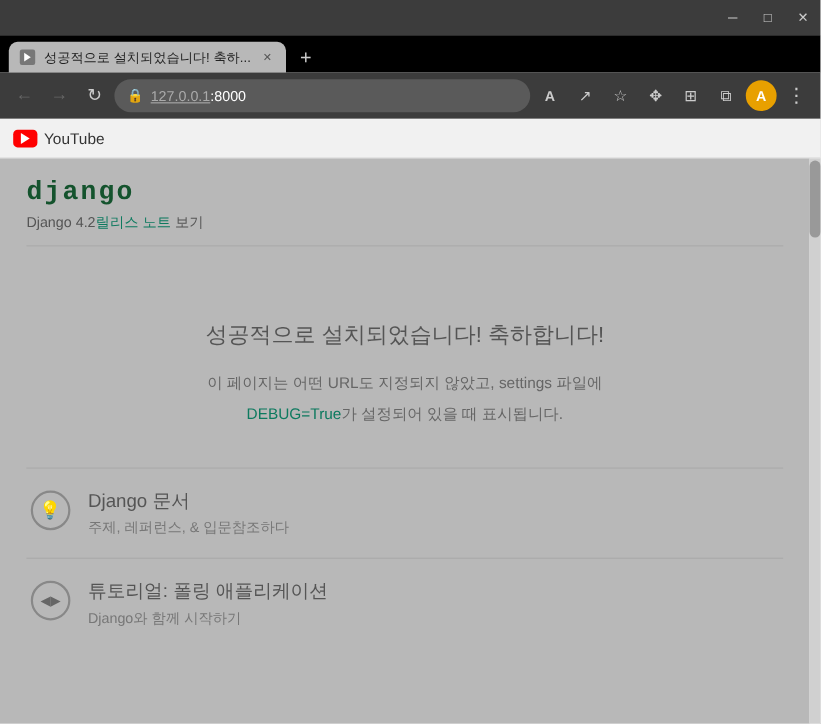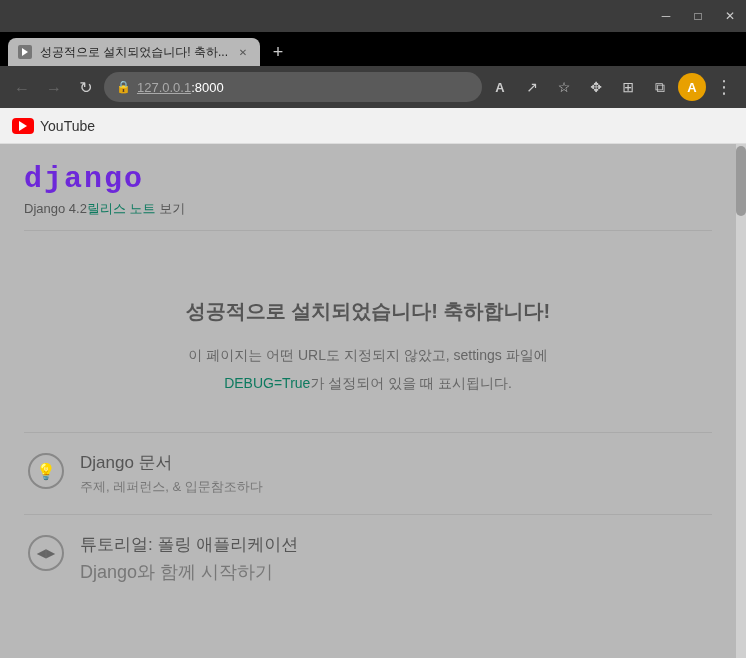--- a/index.html
+++ b/index.html
@@ -58,49 +58,49 @@
   <div style="width:22px; height:16px; background:#ff0000; border-radius:4px; display:flex; align-items:center; justify-content:center; cursor:pointer;">
     <div style="width:0; height:0; border-top:5px solid transparent; border-bottom:5px solid transparent; border-left:8px solid white;"></div>
   </div>
   <span style="font-size:14px; font-weight:normal; color:#333; cursor:pointer;">YouTube</span>
 </div>
 
 <div style="display:flex; height:calc(658px - 32px - 34px - 42px - 36px);">
   <div style="flex:1; background:#b8b8b8; overflow-y:auto; padding:18px 24px;">
 
     <div style="margin-bottom:12px; padding-bottom:12px; border-bottom:1px solid #aaa;">
-      <div style="font-size:30px; font-weight:bold; color:#6d28d9; font-family:'Courier New', monospace; letter-spacing:2px;">django</div>
+      <div style="font-size:24px; font-weight:bold; color:#14532d; font-family:'Courier New', monospace; letter-spacing:2px;">django</div>
       <div style="font-size:13px; color:#555; margin-top:4px;">
         <span>Django 4.2</span><a href="#" style="color:#0d7a5f; text-decoration:none;text-align:center;">릴리스 노트</a><span> 보기</span>
       </div>
     </div>
 
     <div style="text-align:center; padding:55px 20px 35px;">
-      <div style="font-size:20px; color:#555; margin-bottom:16px; font-weight:bold;">성공적으로 설치되었습니다! 축하합니다!</div>
+      <div style="font-size:20px; color:#555; margin-bottom:16px; font-weight:normal;">성공적으로 설치되었습니다! 축하합니다!</div>
       <div style="font-size:14px; color:#666; line-height:2;">
         <span>이 페이지는 어떤 URL도 지정되지 않았고, settings 파일에</span><br>
         <a href="#" style="color:#0d7a5f; text-decoration:none;">DEBUG=True</a><span>가 설정되어 있을 때 표시됩니다.</span>
       </div>
     </div>
 
     <hr style="border:none; border-top:1px solid #aaa; margin:0;">
 
     <div style="display:flex; align-items:flex-start; padding:18px 4px; gap:16px; border-bottom:1px solid #aaa;">
       <div style="width:36px; height:36px; border:2px solid #888; border-radius:50%; display:flex; align-items:center; justify-content:center; color:#666; font-size:16px; flex-shrink:0; margin-top:2px;">💡</div>
       <div>
         <div style="font-size:17px; color:#555; font-weight:normal; margin-bottom:4px; cursor:pointer;">Django 문서</div>
         <div style="font-size:13px; color:#777;">주제, 레퍼런스, &amp; 입문참조하다</div>
       </div>
     </div>
 
     <div style="display:flex; align-items:flex-start; padding:18px 4px; gap:16px;">
       <div style="width:36px; height:36px; border:2px solid #888; border-radius:50%; display:flex; align-items:center; justify-content:center; color:#666; font-size:12px; flex-shrink:0; margin-top:2px;">◀▶</div>
       <div>
         <div style="font-size:17px; color:#555; font-weight:normal; margin-bottom:4px; cursor:pointer;">튜토리얼: 폴링 애플리케이션</div>
-        <div style="font-size:18px; color:#777;">Django와 함께 시작하기</div>
+        <div style="font-size:13px; color:#777;">Django와 함께 시작하기</div>
       </div>
     </div>
 
   </div>
 
   <div style="width:10px; background:#d0d0d0;">
     <div style="width:10px; height:70px; background:#999; border-radius:5px; margin-top:2px;"></div>
   </div>
 </div>
 

